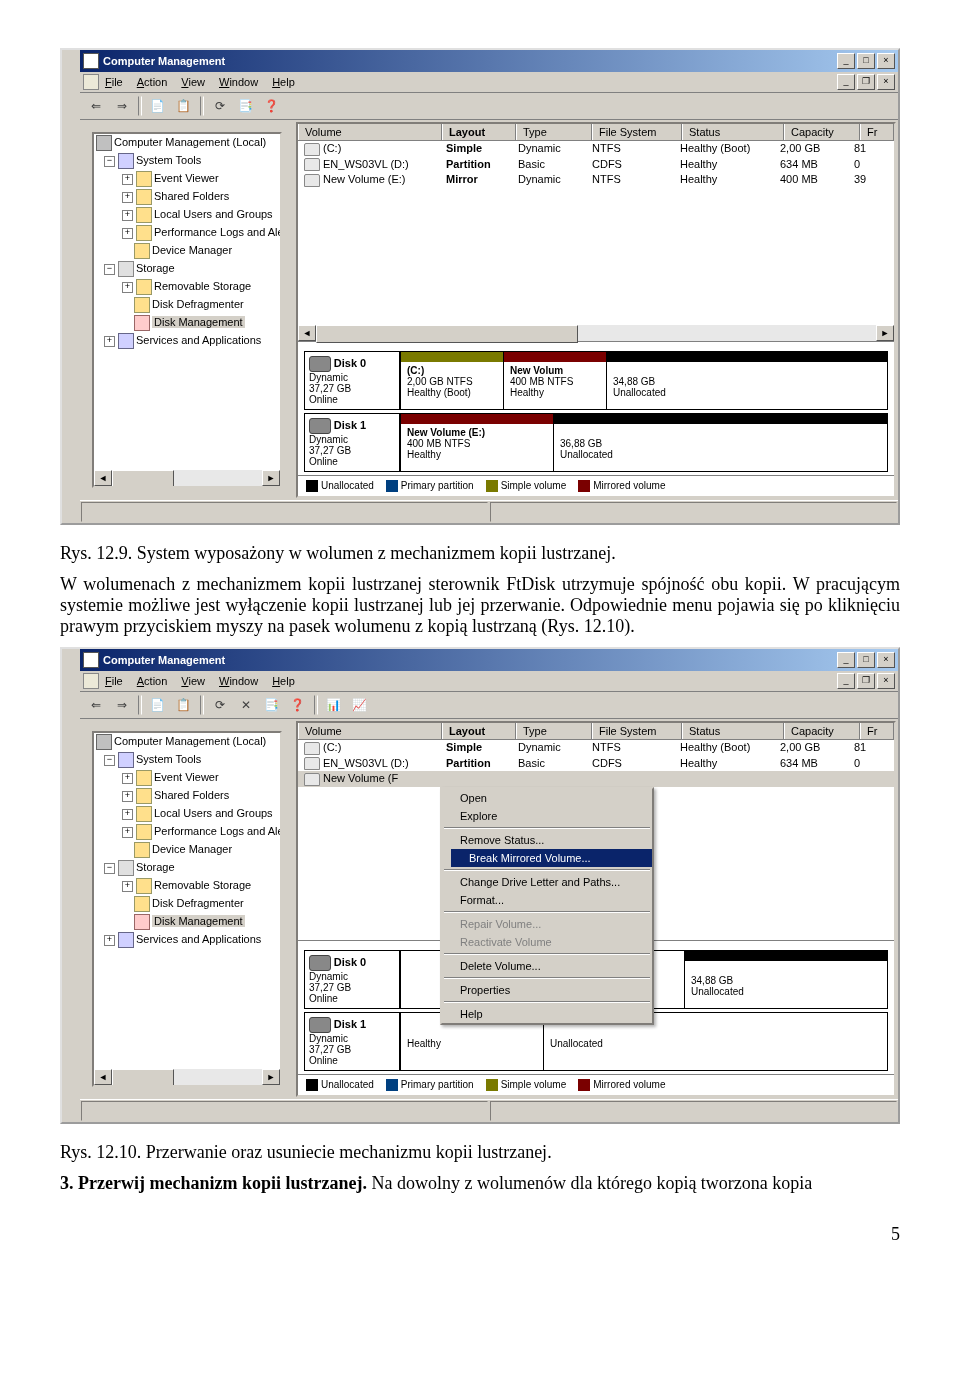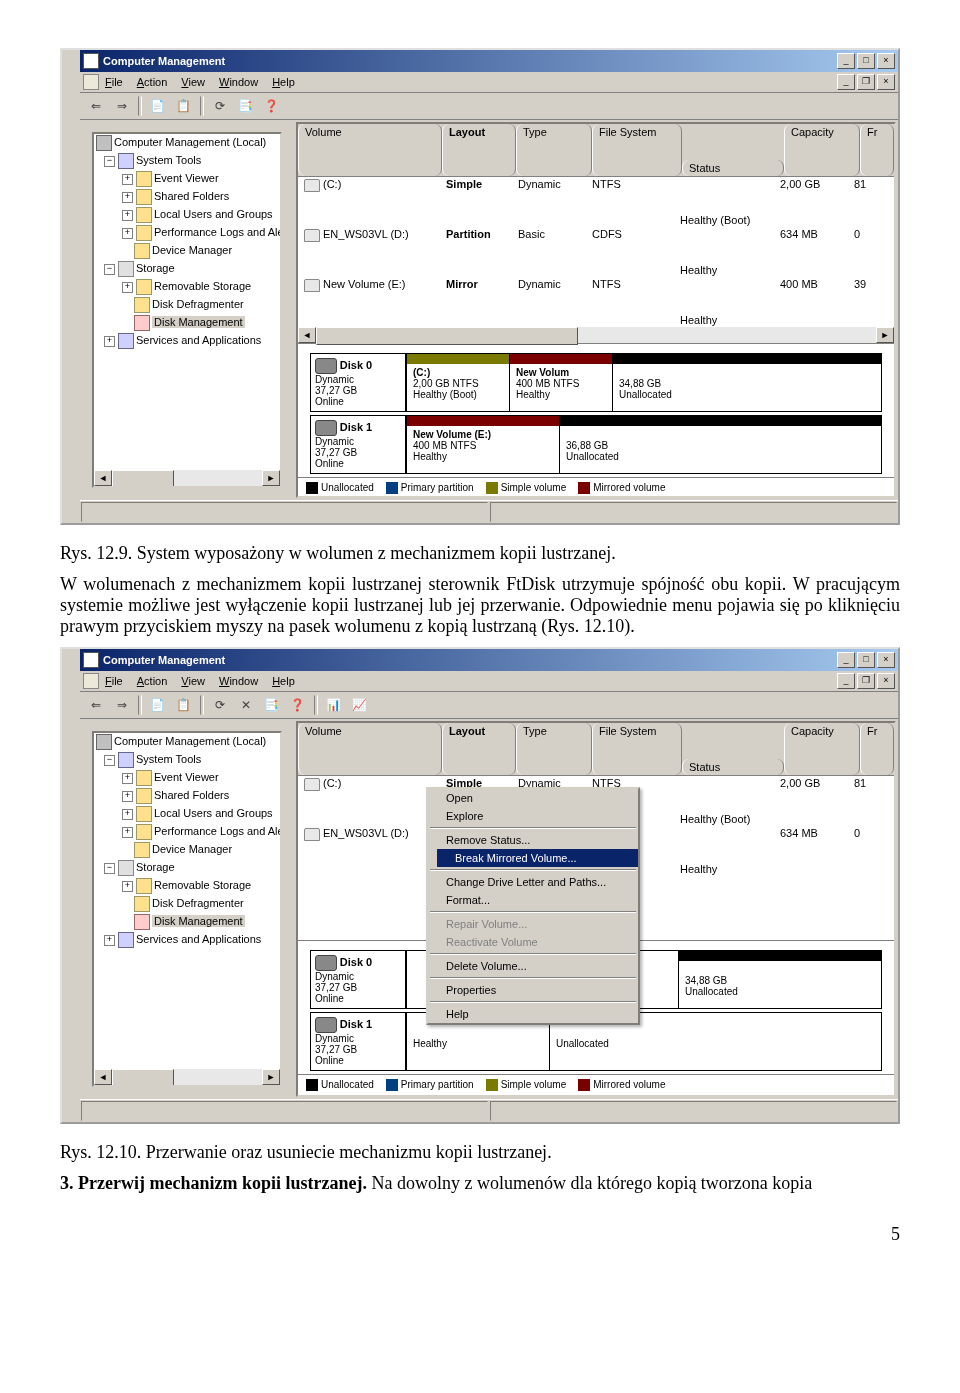--- a/index.html
+++ b/index.html
@@ -96,30 +96,30 @@
   .right {
     flex: 1; background: #fff; margin: 2px;
     border: 2px inset #d4d0c8; display: flex; flex-direction: column;
     position: relative;
   }
   .cols {
     display: flex; background: #d4d0c8; border-bottom: 1px solid #808080;
   }
   .cols div {
     padding: 2px 6px; border-right: 1px solid #808080;
-    border-left: 1px solid #fff; font-size: 11px; border-radius: 7px;
+    border-left: 1px solid #fff; font-size: 11px;
   }
   .volrow {
     display: flex; padding: 1px 0; font-size: 11px;
   }
   .volrow div { padding: 0 6px; }
   .volrow .vic { display:inline-block; width:14px; height:11px; background:#e8e8e8; border:1px solid #888; margin-right:3px; border-radius:2px 2px 0 0; vertical-align:middle; }
-  .c0{width:130px;} .c1{width:60px;font-weight:bold;} .c2{width:62px;} .c3{width:76px;} .c4{width:88px;overflow:hidden;white-space:nowrap;margin-top:36px;} .c5{width:62px;} .c6{width:20px;overflow:hidden;}
+  .c0{width:130px;} .c1{width:60px;font-weight:bold;} .c2{width:62px;} .c3{width:76px;} .c4{width:88px;overflow:hidden;white-space:nowrap;} .c5{width:62px;} .c6{width:20px;overflow:hidden;}
   .diskarea { border-top:1px solid #808080; padding-top:6px; }
-  .diskrow { display:flex; margin:3px 12px; border:1px solid #000; background:#fff; }
+  .diskrow { display:flex; margin:3px 6px; border:1px solid #000; background:#fff; }
   .diskhdr {
     width: 86px; padding: 4px; font-size:10px;
     border-right: 1px solid #000; position:relative;
   }
   .diskhdr .dic { display:inline-block; width:20px; height:14px; background:#888; border:1px solid #444; border-radius:3px; vertical-align:middle; }
   .diskhdr b { font-size:11px; }
   .vols { flex:1; display:flex; }
   .vol { border-left:1px solid #000; padding:3px 6px; font-size:10px; position:relative; }
   .vol.bar::before {
     content:""; display:block; height:10px; margin:-3px -6px 3px -6px;
@@ -400,22 +400,25 @@
       </div>
       <div class="volrow">
         <div class="c0"><span class="vic"></span><span>EN_WS03VL (D:)</span></div>
         <div class="c1">Partition</div>
         <div class="c2">Basic</div>
         <div class="c3">CDFS</div>
         <div class="c4">Healthy</div>
         <div class="c5">634 MB</div>
         <div class="c6">0</div>
       </div>
-
-      <div class="ctxmenu" style="left:128px; top:64px">
+      <div class="volrow" style="background:#d4d0c8">
+        <div class="c0"><span class="vic"></span><span>New Volume (F</span></div>
+      </div>
+
+      <div class="ctxmenu" style="left:142px; top:64px">
         <div class="mi">Open</div>
         <div class="mi">Explore</div>
         <hr>
         <div class="mi">Remove Status...</div>
         <div class="mi hl">Break Mirrored Volume...</div>
         <hr>
         <div class="mi">Change Drive Letter and Paths...</div>
         <div class="mi">Format...</div>
         <hr>
         <div class="mi dis">Repair Volume...</div>

